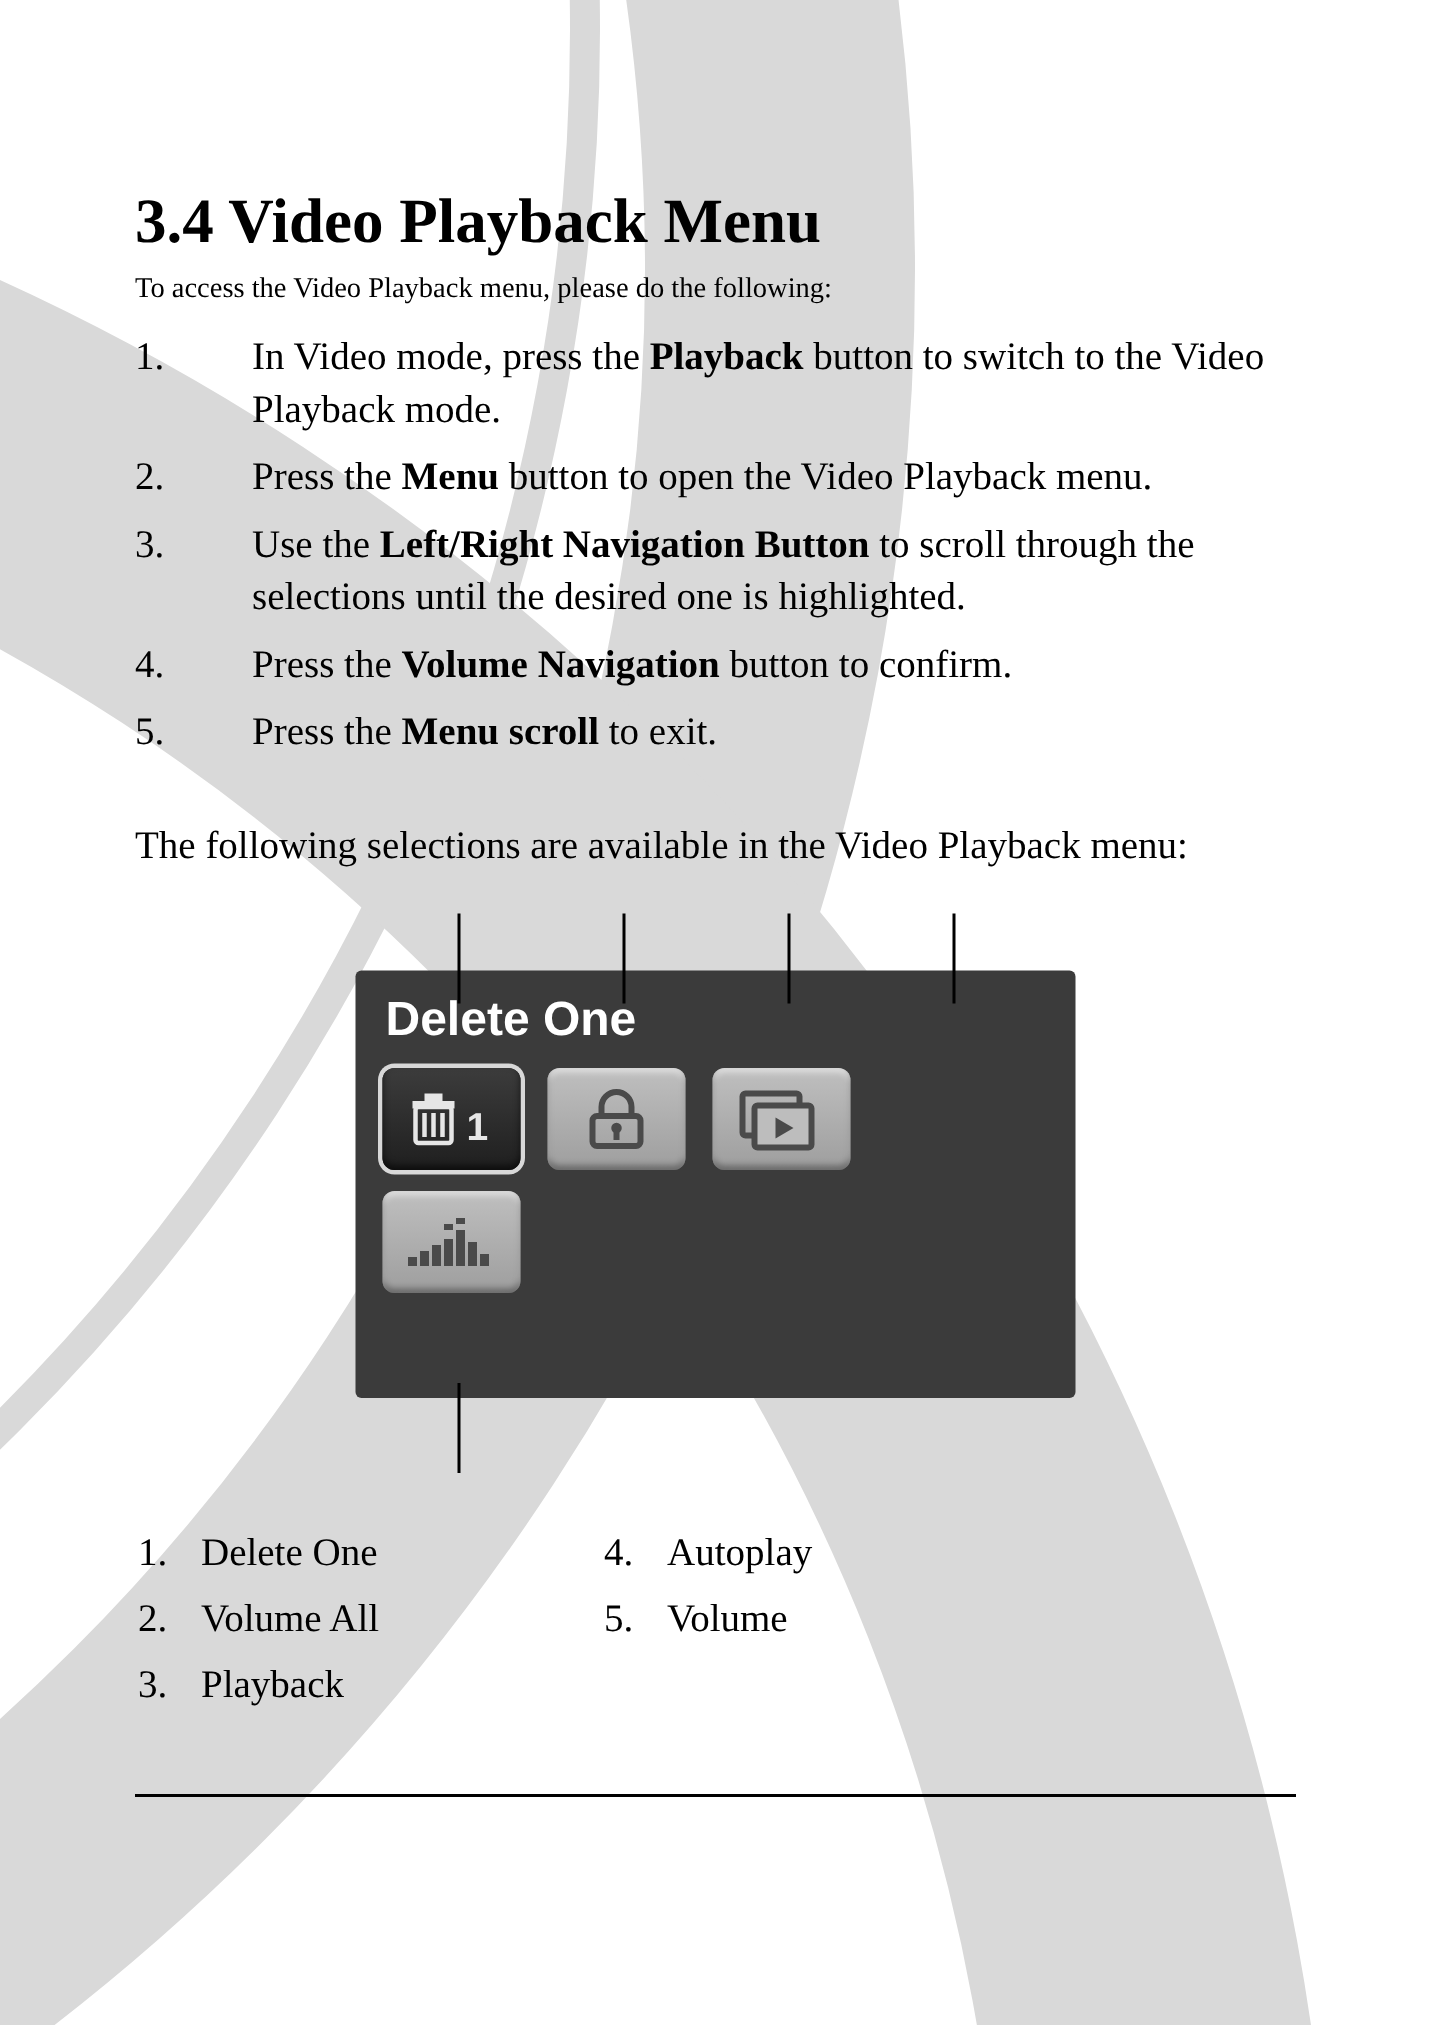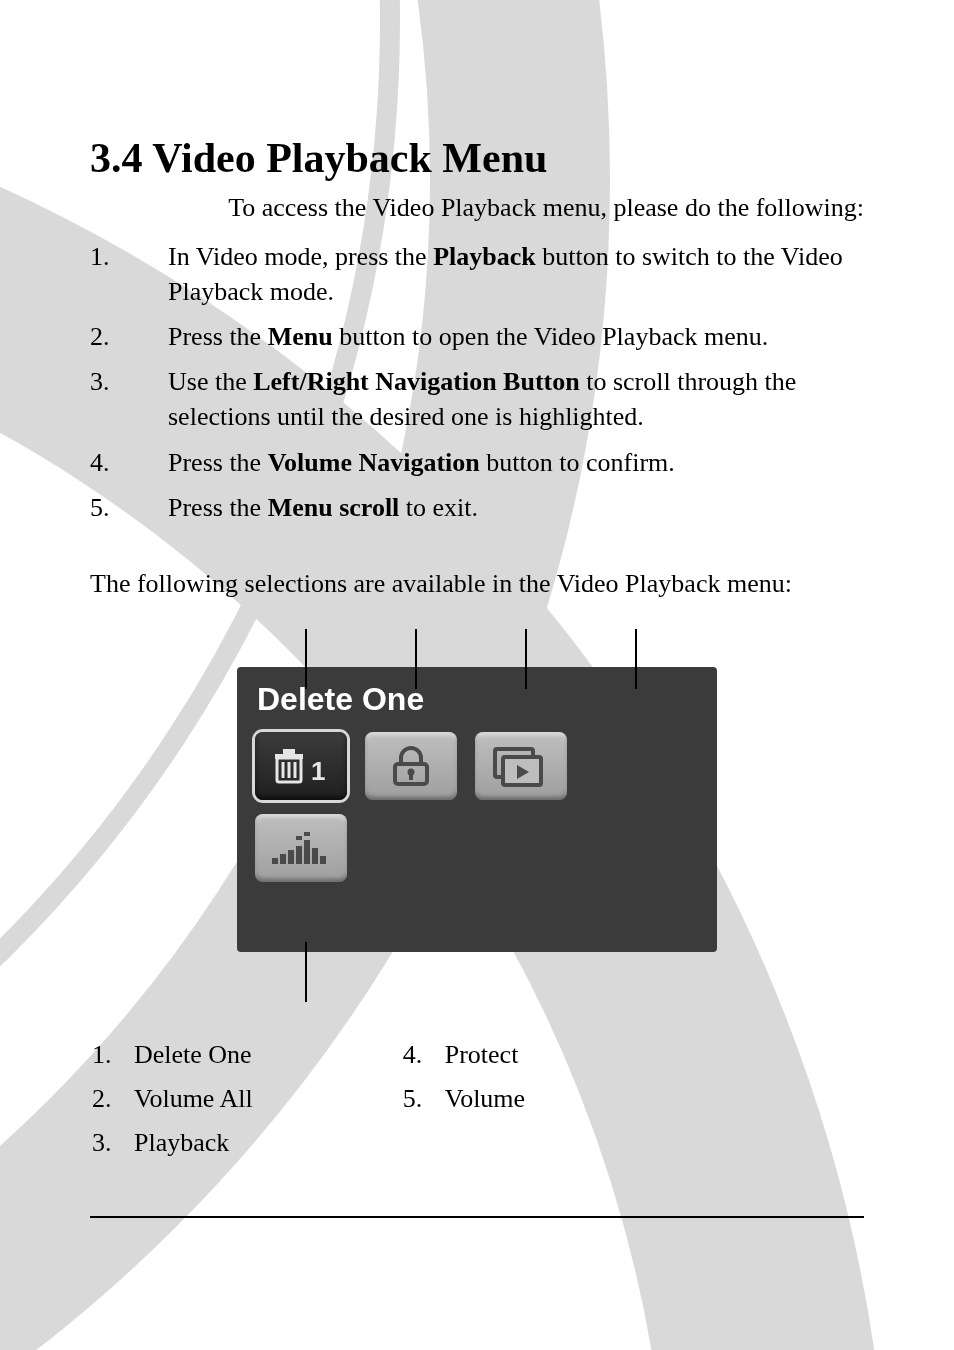--- a/index.html
+++ b/index.html
@@ -37,27 +37,26 @@
 
   .page {
     position: relative;
     padding: 120px 90px 80px 90px;
     box-sizing: border-box;
     height: 100%;
   }
   h1 {
     font-weight: bold;
     font-size: 42px;
-    margin: 14px 0 8px 0;
+    margin: 4px 0 8px 0;
   }
   .intro {
-    font-size: 26px;
+    font-size: 19px;
     margin: 0 0 14px 0;
     line-height: 1.35;
-    text-align: right;
   }
   ol.steps {
     list-style: none;
     padding: 0;
     margin: 0 0 40px 0;
     counter-reset: step;
   }
   ol.steps li {
     counter-increment: step;
     font-size: 26px;
@@ -238,21 +237,21 @@
           <span>Volume All</span>
         </div>
       <div class="legend-row">
           <span class="num">3.</span>
           <span>Playback</span>
         </div>
     </div>
     <div class="legend-col">
       <div class="legend-row">
           <span class="num">4.</span>
-          <span>Protect</span>
+          <span>Autoplay</span>
         </div>
       <div class="legend-row">
           <span class="num">5.</span>
           <span>Volume</span>
         </div>
     </div>
   </div>
 
   <hr class="hr">
 </div>

